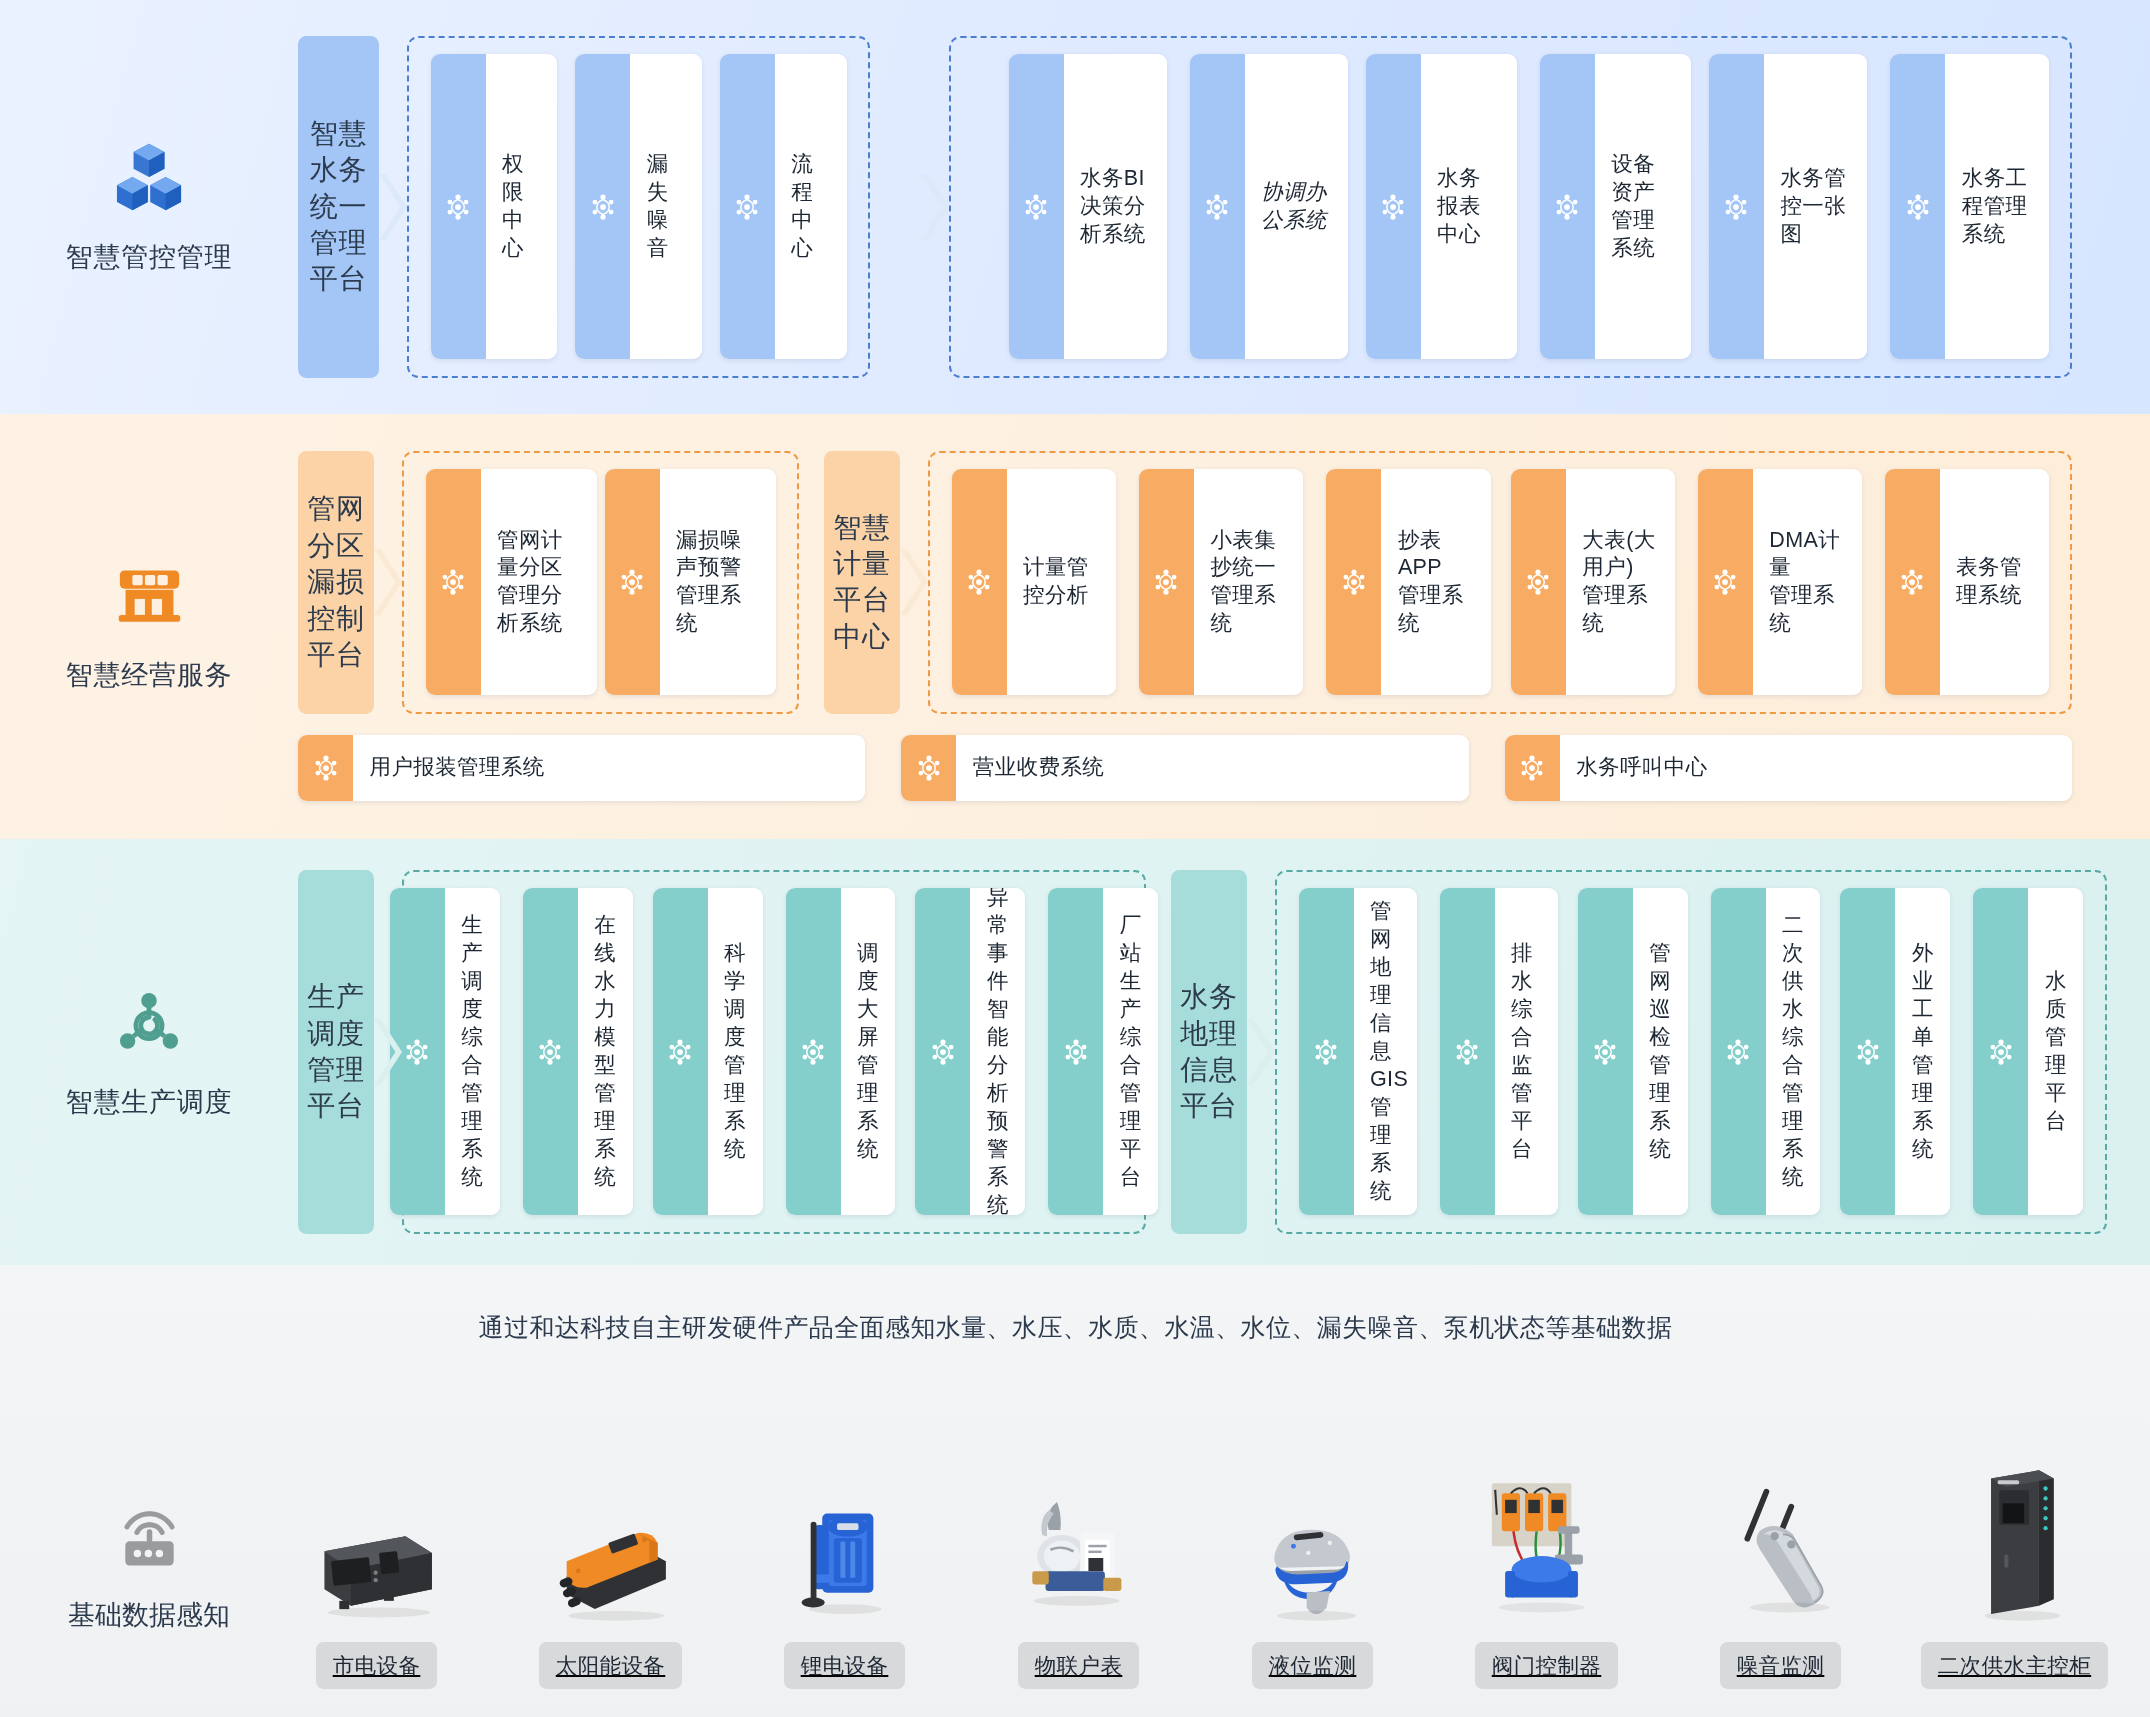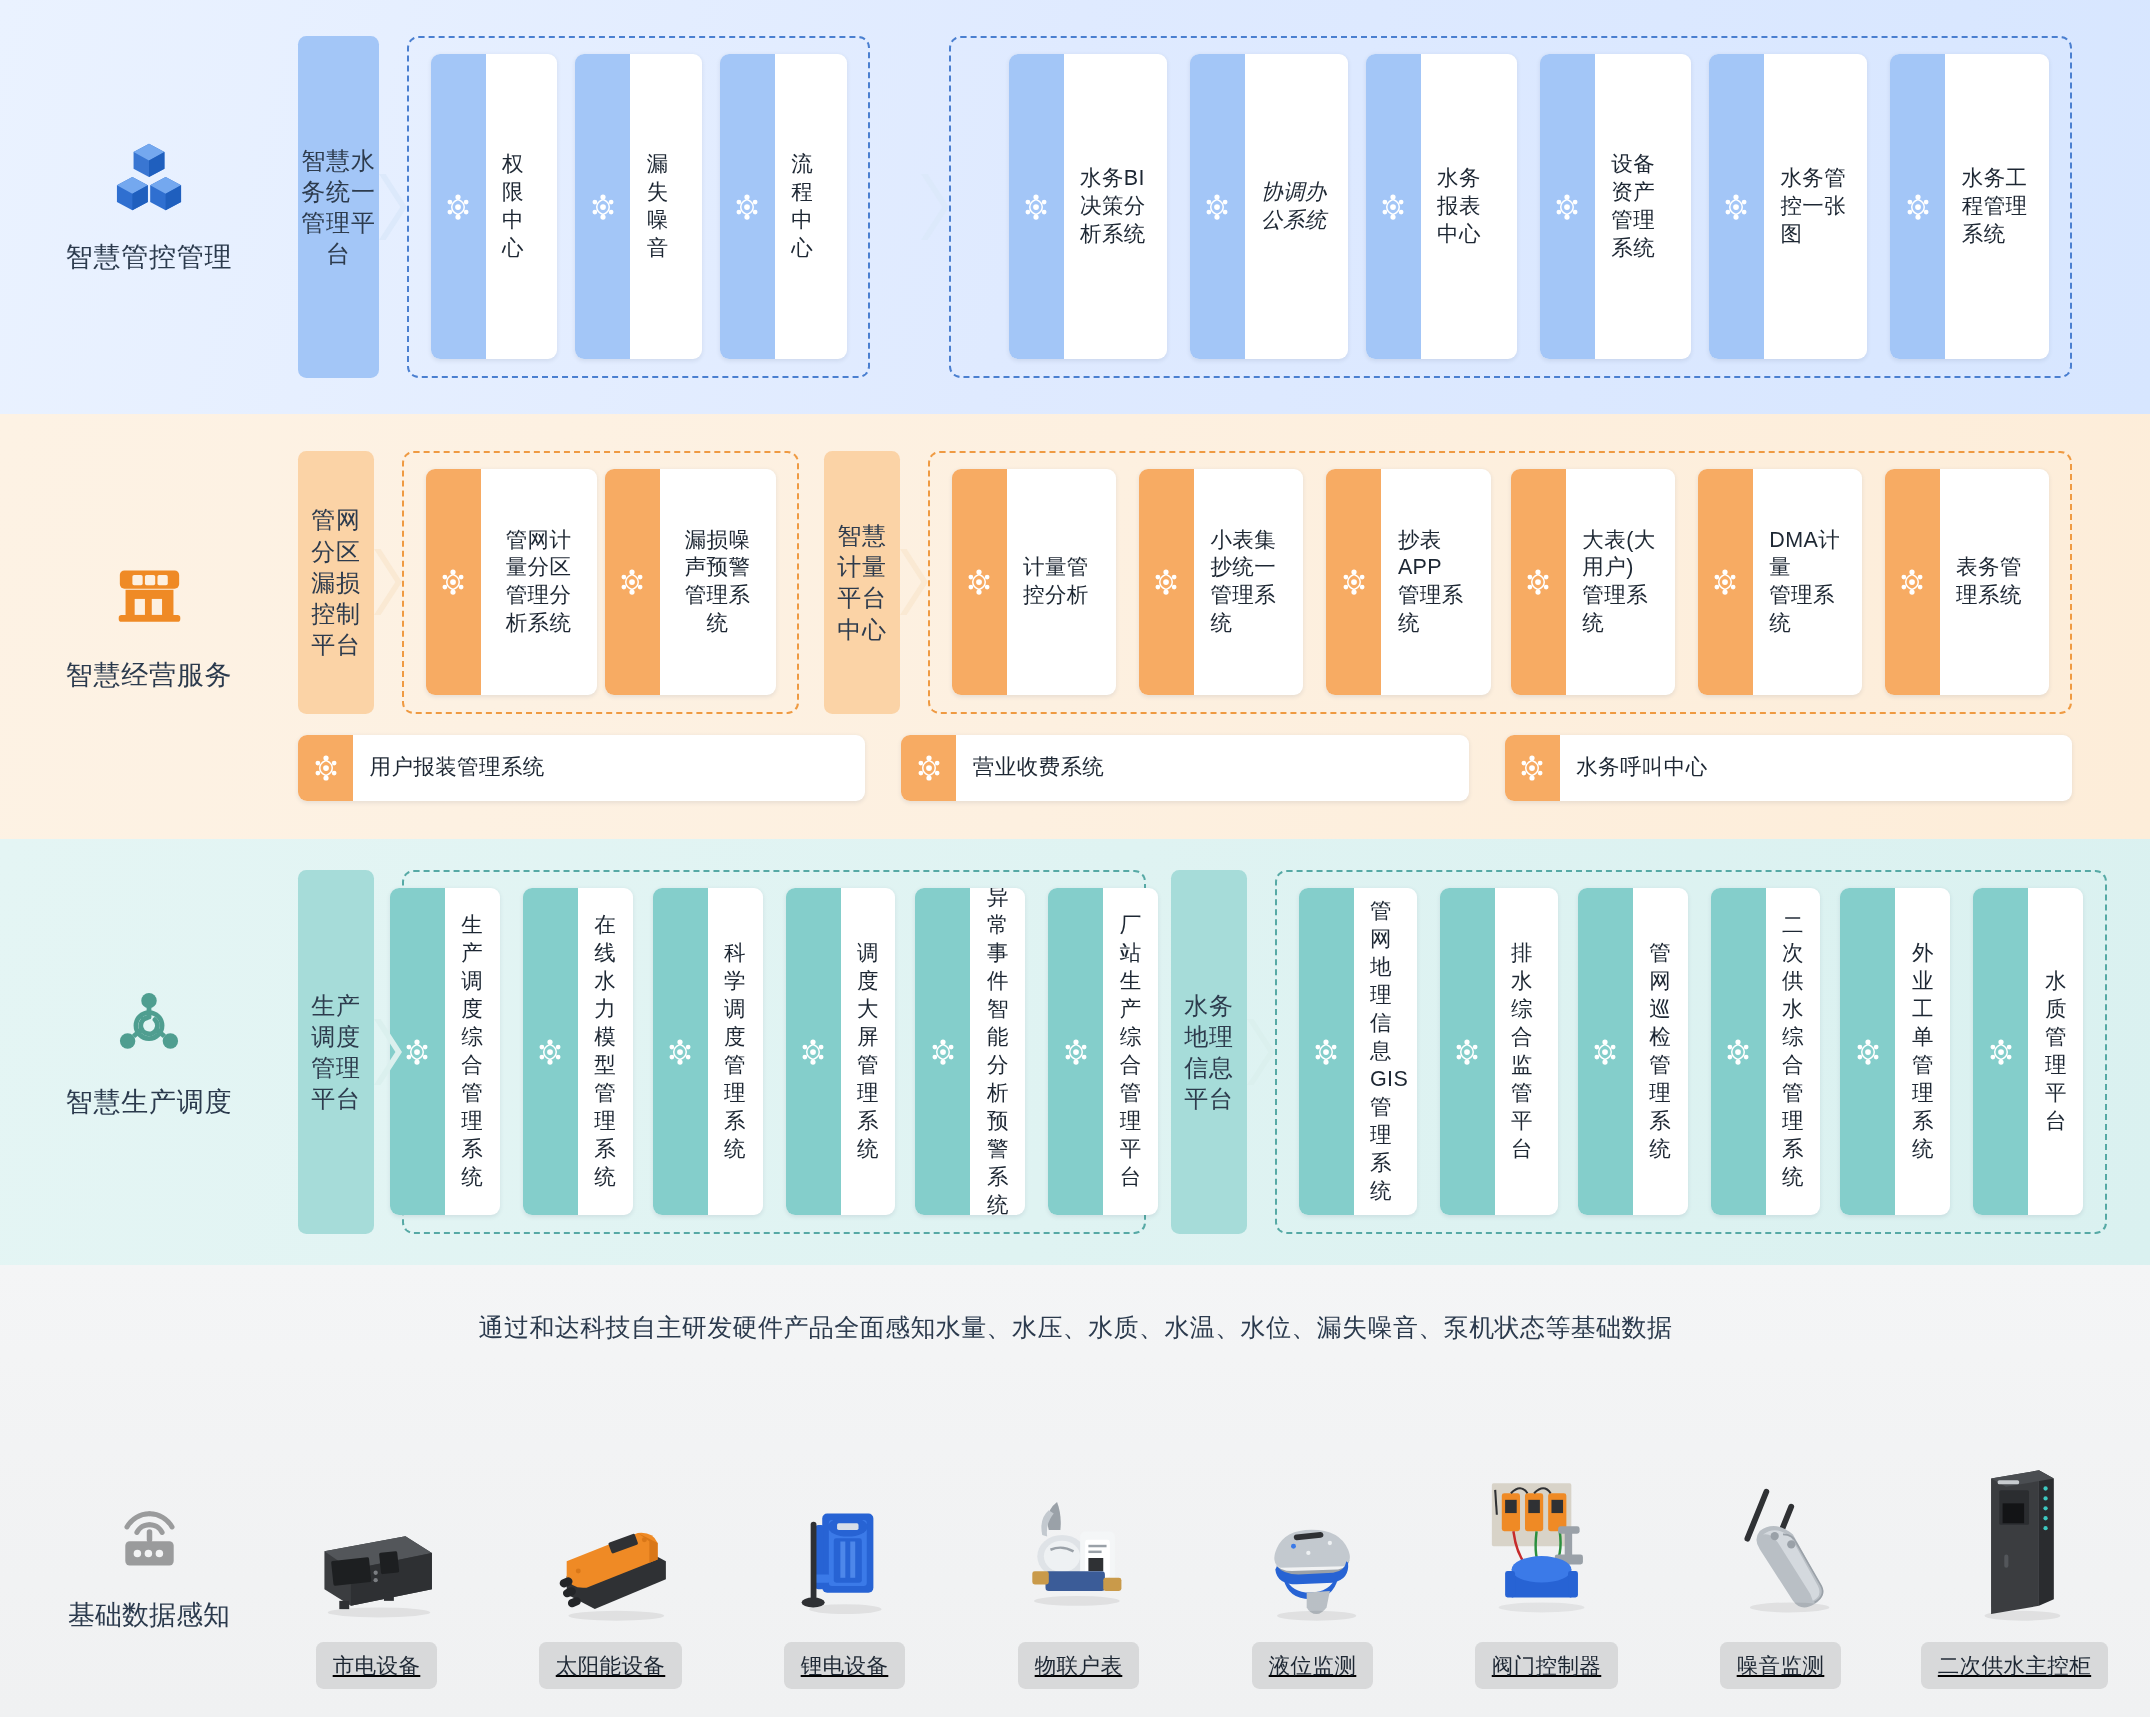--- a/index.html
+++ b/index.html
@@ -49,21 +49,21 @@
     background: linear-gradient(180deg,#f4f5f6 0%,#f2f3f4 40%,#f0f1f2 100%);
     display: flex; flex-direction: column;
   }
 
   
   .plat {
     border-radius: 8.3px;
     display: flex; align-items: center; justify-content: center;
     text-align: center;
     writing-mode: horizontal-tb;
-    font-size: 24px; line-height: 1.30;
+    font-size: 28px; line-height: 1.30;
     color: #2d3b4d;
     padding: 8.3px 3.3px;
     flex: 0 0 auto;
     letter-spacing: 0.8px;
   }
   .plat-blue   { background:#a3c6f7; width: 81px; }
   .plat-orange { background:#fbd3a6; width: 76px; }
   .plat-teal   { background:#a6dcd9; width: 76px; }
 
   
@@ -381,21 +381,21 @@
 
       <div class="row" style="align-items:stretch;height:263px;">
         <div class="plat-wrap">
           <div class="plat plat-orange">管网分区漏损控制平台</div>
           <div class="notch">
             <svg width="28" height="66" viewBox="0 0 34 80">
                 <path d="M0 0 L26 40 L0 80 L8 80 L34 40 L8 0 Z" fill="#fae9d3"></path>
               </svg>
           </div>
         </div>
-        <div class="group group-orange" style="width:397px;gap:8px;text-align:center;">
+        <div class="group group-orange" style="width:397px;gap:8px;">
           <div class="card">
             <div class="ico ico-orange">
                 <svg viewBox="0 0 48 48">
                   <g fill="#fff">
                     <circle cx="24" cy="8" r="4.2"></circle>
                     <circle cx="24" cy="24" r="4.6"></circle>
                     <circle cx="24" cy="40" r="4.2"></circle>
                     <circle cx="11" cy="16" r="3.8"></circle>
                     <circle cx="37" cy="16" r="3.8"></circle>
                     <circle cx="11" cy="32" r="3.8"></circle>

